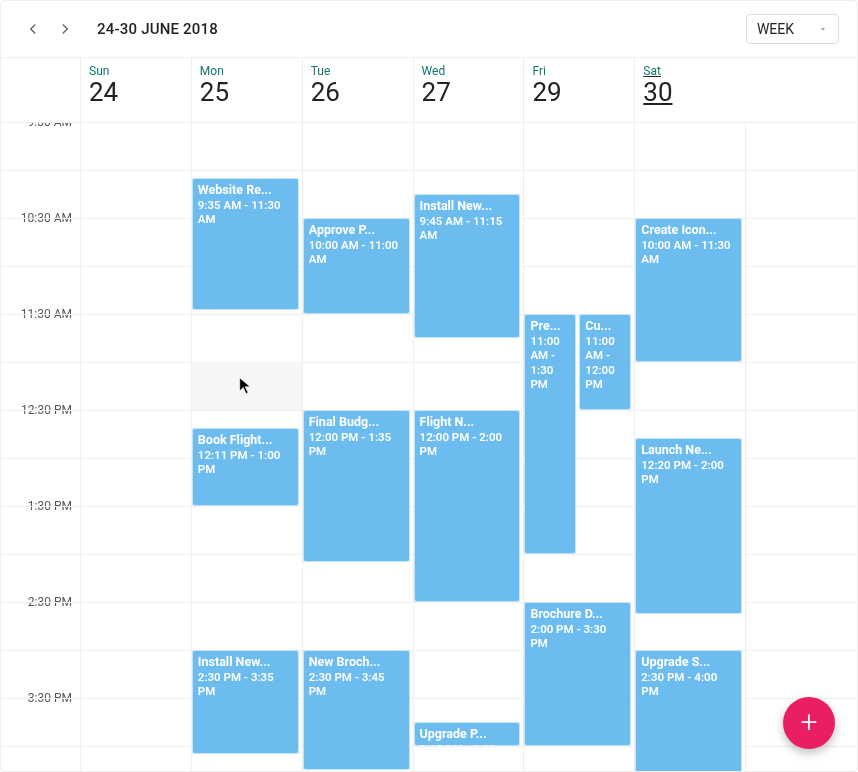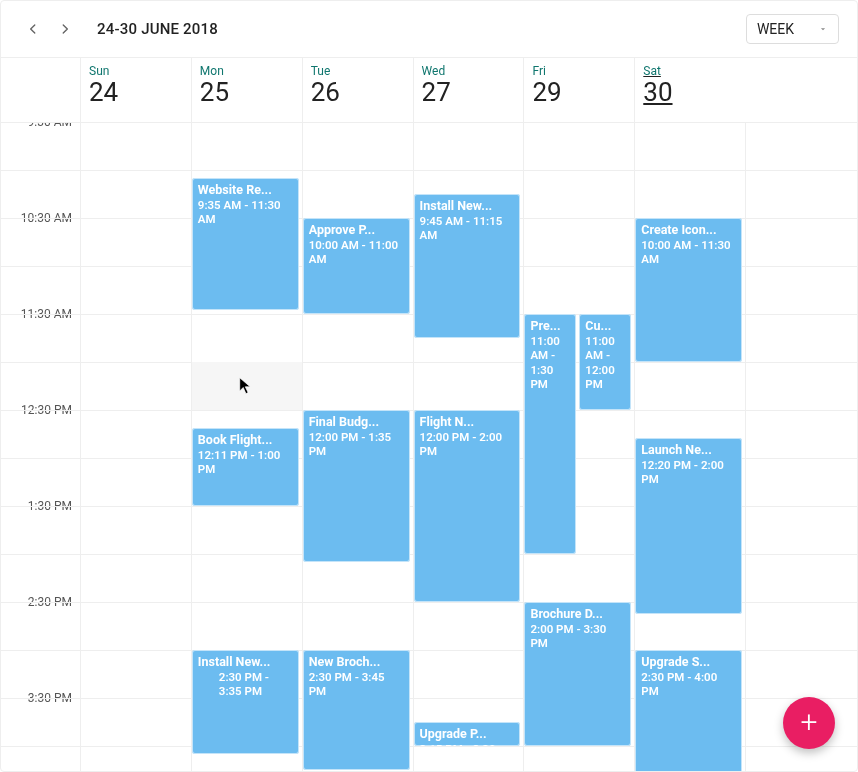--- a/index.html
+++ b/index.html
@@ -165,21 +165,21 @@
           <div class="event" style="top: 56px; height: 132px; left: 0%; width: calc(100% - 3px);">
             <div class="etitle">Website Re...</div>
             <div class="etime" style="white-space: normal; max-width: 100%;">9:35 AM - 11:30 AM</div>
           </div>
           <div class="event" style="top: 305.6px; height: 78.4px; left: 0%; width: calc(100% - 3px);">
             <div class="etitle">Book Flight...</div>
             <div class="etime" style="white-space: normal; max-width: 100%;">12:11 PM - 1:00 PM</div>
           </div>
           <div class="event" style="top: 528px; height: 104px; left: 0%; width: calc(100% - 3px);">
             <div class="etitle">Install New...</div>
-            <div class="etime" style="white-space: normal; max-width: 100%; margin-left: 21px;">2:30 PM - 3:35 PM</div>
+            <div class="etime" style="white-space: normal; max-width: 100%;">2:30 PM - 3:35 PM</div>
           </div>
         </div>
         <div class="day-col">
           <div class="hour-line" style="top: 0px;"></div>
           <div class="hour-line" style="top: 48px;"></div>
           <div class="hour-line" style="top: 96px;"></div>
           <div class="hour-line" style="top: 144px;"></div>
           <div class="hour-line" style="top: 192px;"></div>
           <div class="hour-line" style="top: 240px;"></div>
           <div class="hour-line" style="top: 288px;"></div>

